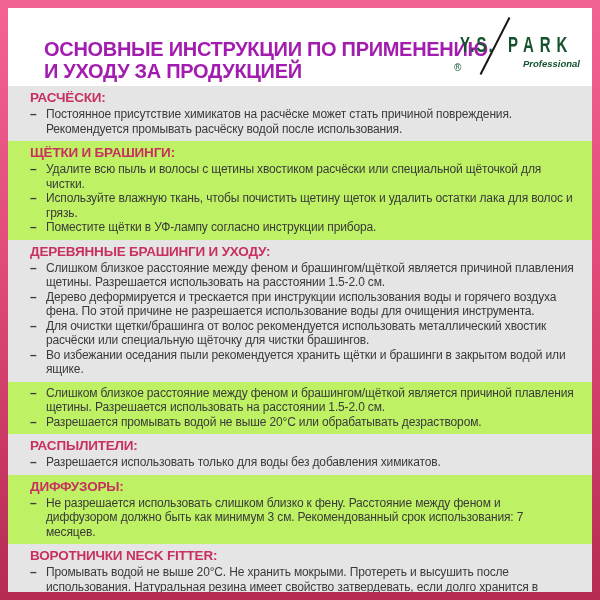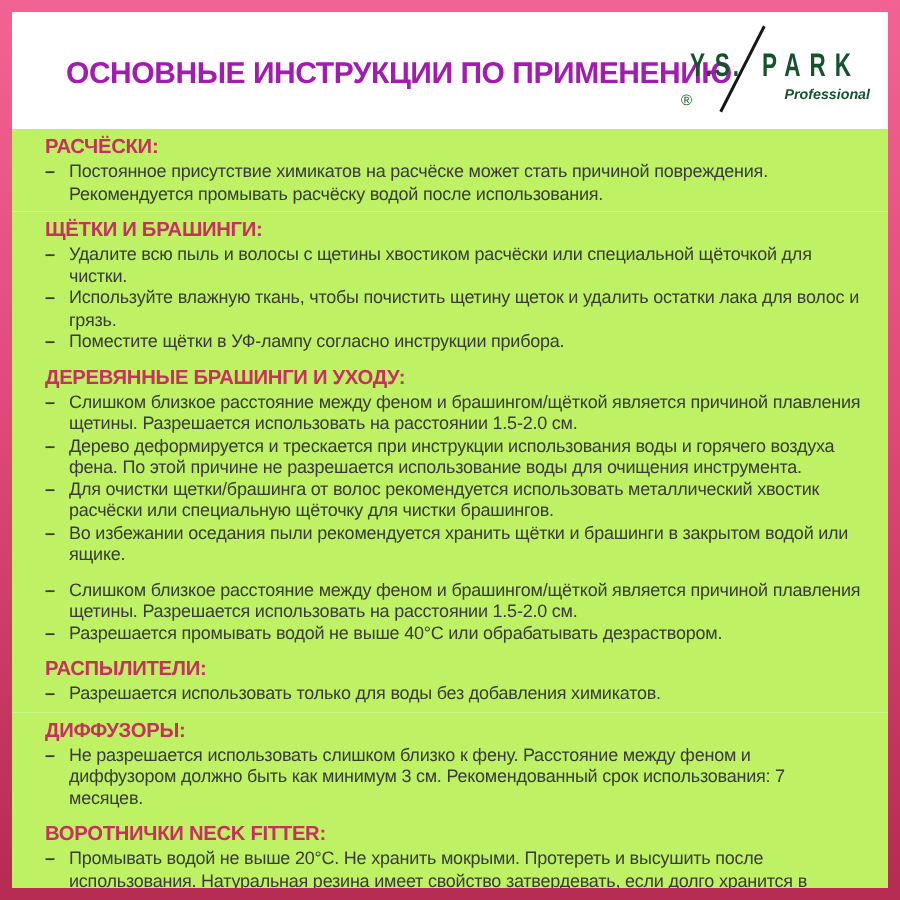--- a/index.html
+++ b/index.html
@@ -47,21 +47,21 @@
   }
   .logo .prof{
     position:absolute;right:2px;top:40px;
     font-weight:bold;font-style:italic;font-size:9.5px;text-align:right;
   }
   .logo .reg{
     position:absolute;left:-6px;top:44px;font-size:10px;
   }
   
   .sec{padding:4px 18px 5px 22px;background:#bef264;}
-  .sec.pink{background:#bef264;}
+  .sec.pink{background:#e5e5e5;}
   .sec h2{
     margin:0 0 1px 0;
     font-size:13.5px;line-height:16px;font-weight:bold;
     color:#c8305f;letter-spacing:-0.2px;
   }
   .bullet{display:flex;align-items:flex-start;}
   .dash{
     flex:0 0 16px;width:16px;
     font-size:12px;line-height:14.5px;color:#3a3a3a;font-weight:bold;
   }
@@ -72,20 +72,21 @@
   }
 </style>
 </head>
 <body>
 
 <div class="frame">
 
   <div class="header">
     <h1 class="title">
       <span>ОСНОВНЫЕ ИНСТРУКЦИИ ПО ПРИМЕНЕНИЮ</span><br>
+      <span>И УХОДУ ЗА ПРОДУКЦИЕЙ</span>
     </h1>
     <div class="logo">
       <span class="ys">Y.S.</span>
       <div class="slash"></div>
       <span class="park">PARK</span>
       <span class="prof">Professional</span>
       <span class="reg">®</span>
     </div>
   </div>
 
@@ -133,21 +134,21 @@
     </div>
   </section>
 
   <section class="sec">
     <div class="bullet">
       <span class="dash">–</span>
       <span class="btext">Слишком близкое расстояние между феном и брашингом/щёткой является причиной плавления щетины. Разрешается использовать на расстоянии 1.5-2.0 см.</span>
     </div>
     <div class="bullet">
       <span class="dash">–</span>
-      <span class="btext">Разрешается промывать водой не выше 40°C или обрабатывать дезраствором.</span>
+      <span class="btext">Разрешается промывать водой не выше 20°C или обрабатывать дезраствором.</span>
     </div>
   </section>
 
   <section class="sec pink">
     <h2>РАСПЫЛИТЕЛИ:</h2>
     <div class="bullet">
       <span class="dash">–</span>
       <span class="btext">Разрешается использовать только для воды без добавления химикатов.</span>
     </div>
   </section>

